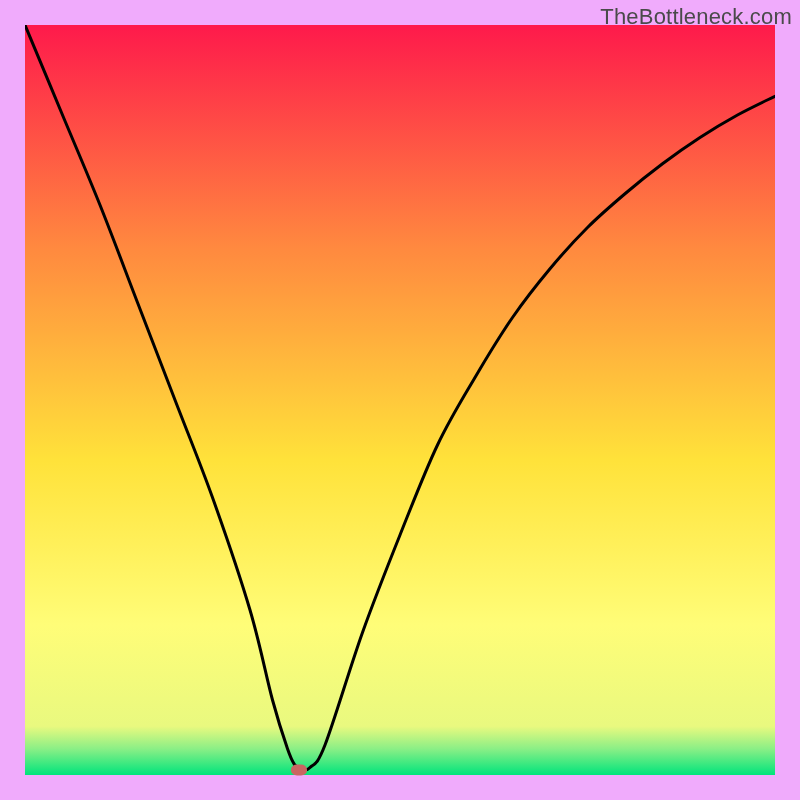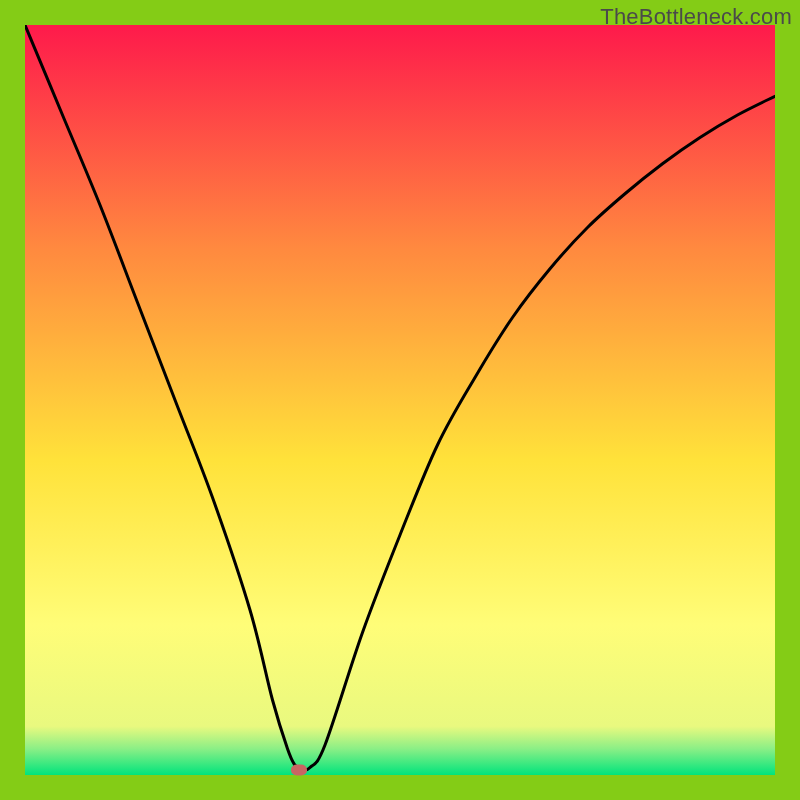--- a/index.html
+++ b/index.html
@@ -8,21 +8,21 @@
     width: 800px;
     height: 800px;
     background: #000;
     font-family: Arial, Helvetica, sans-serif;
     overflow: hidden;
   }
   .frame {
     position: relative;
     width: 800px;
     height: 800px;
-    background: #84cc16;
+    background: #f0abfc;
   }
   .attribution {
     position: absolute;
     top: 4px;
     right: 8px;
     color: #4a4a4a;
     font-size: 22px;
     letter-spacing: 0.2px;
     z-index: 5;
     font-weight: 400;

